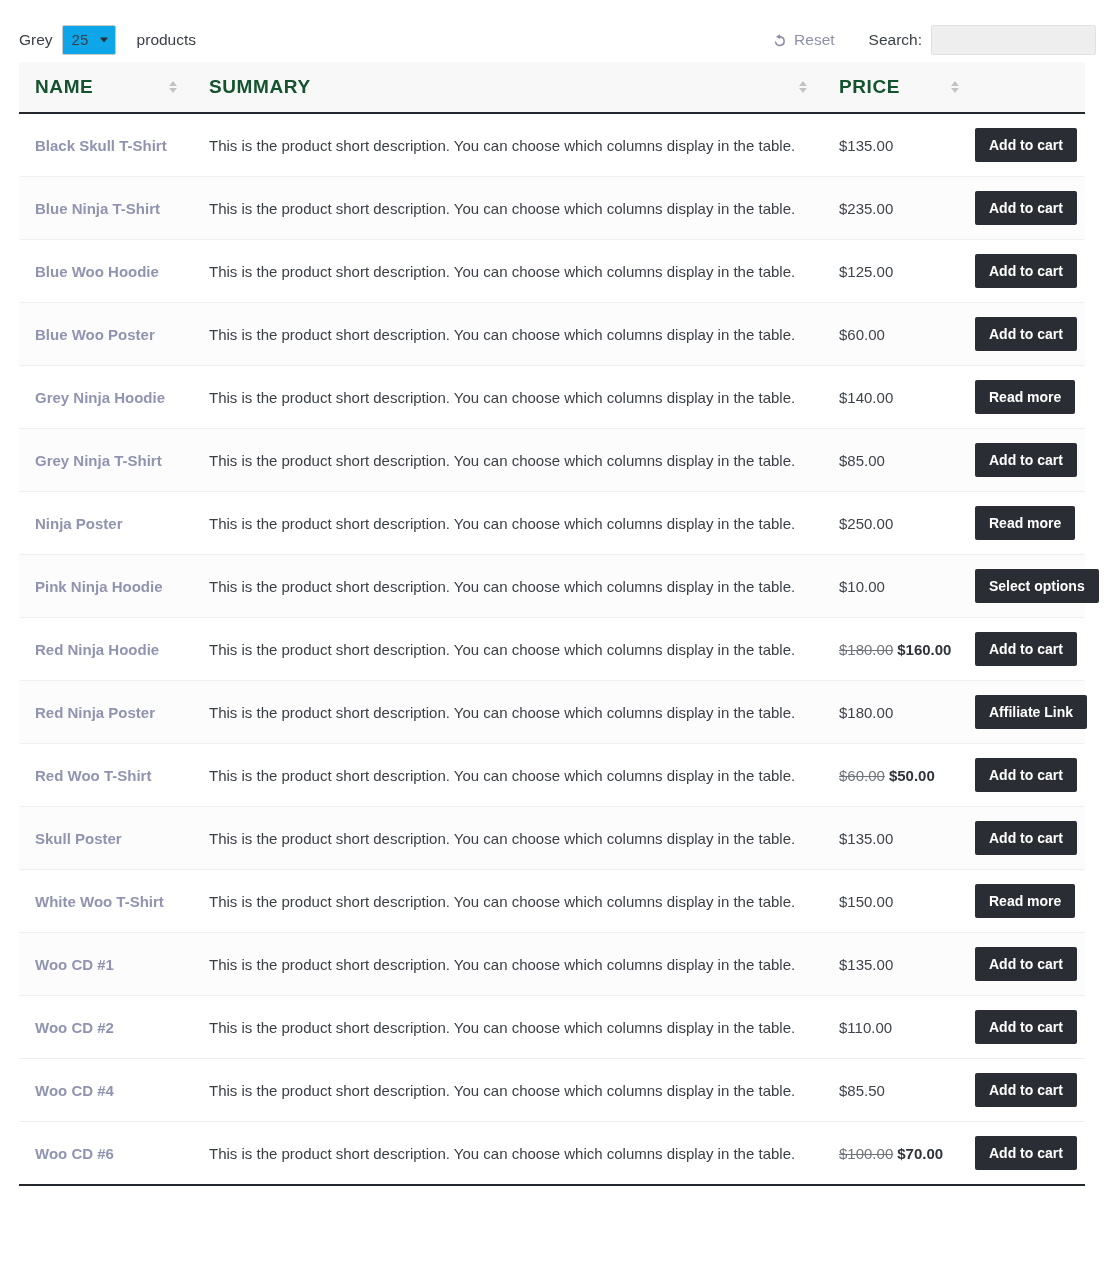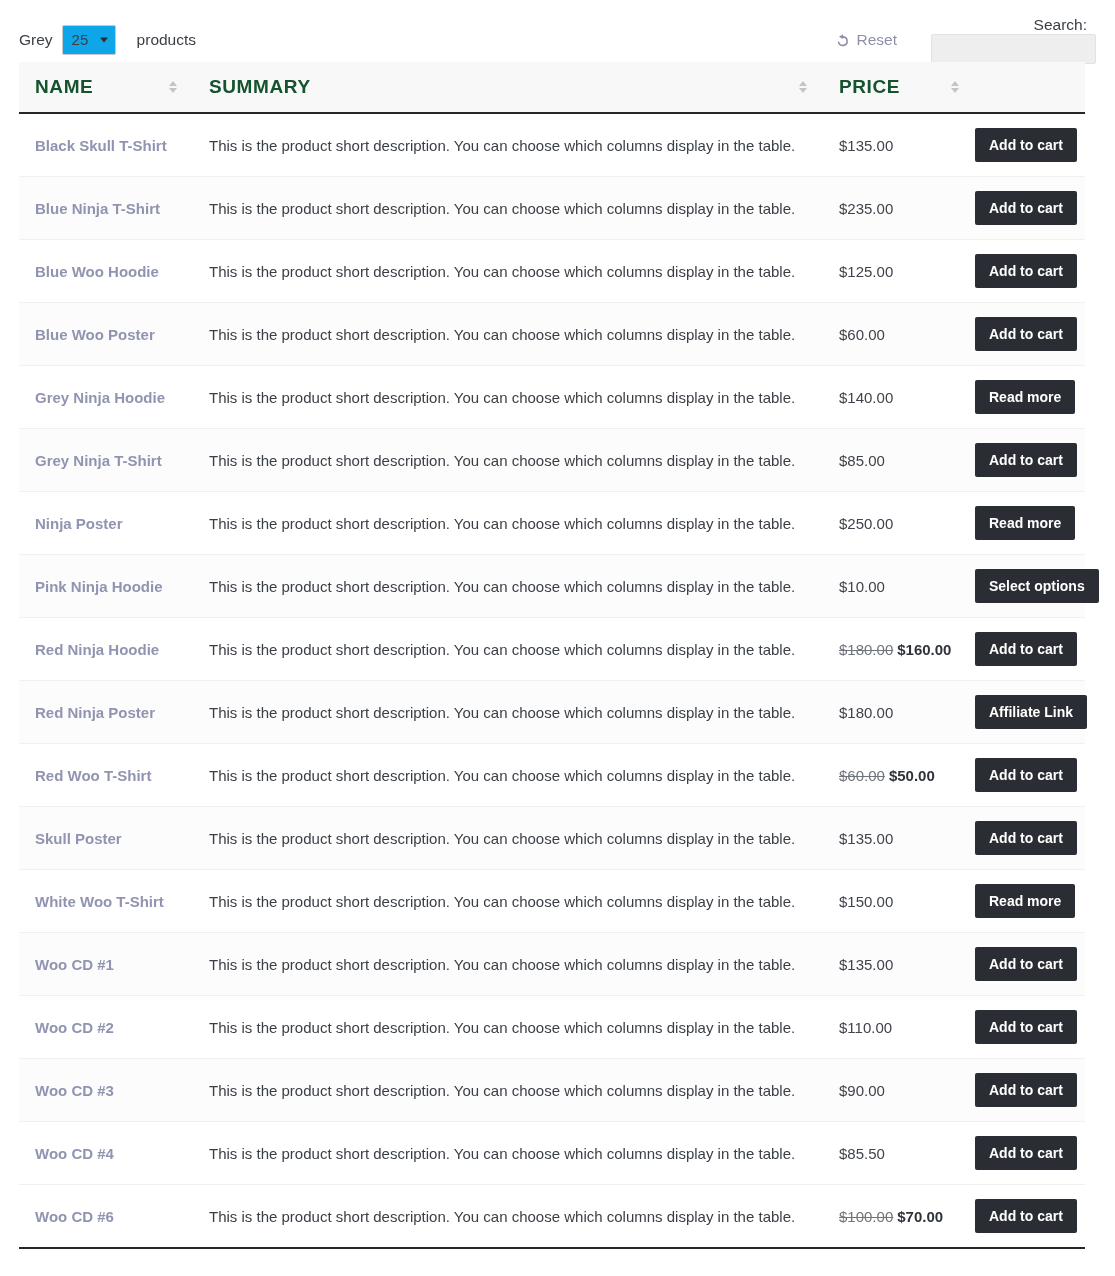--- a/index.html
+++ b/index.html
@@ -84,24 +84,23 @@
     color: #8d8fa8;
     font-size: 15.5px;
     cursor: pointer;
     text-decoration: none;
     margin-right: 34px;
   }
   .reset-icon svg { display: block; }
 
   .search-control {
     display: flex;
-    align-items: flex-end;
+    align-items: center;
     font-size: 15.5px;
     color: #3a3f46;
-    flex-direction: column;
   }
   .search-label { margin-right: 9px; }
   .search-input {
     width: 165px;
     height: 30px;
     box-sizing: border-box;
     background: #eeeeee;
     border: 1px solid #e2e2e2;
     border-radius: 2px;
     padding: 4px 8px;
@@ -380,26 +379,20 @@
             <td class="summary-cell">This is the product short description. You can choose which columns display in the table.</td>
             <td class="price-cell"><span>$135.00</span></td>
             <td class="action-cell"><button class="cart-btn">Add to cart</button></td>
           </tr>
           <tr class="">
             <td><a class="product-name">Woo CD #2</a></td>
             <td class="summary-cell">This is the product short description. You can choose which columns display in the table.</td>
             <td class="price-cell"><span>$110.00</span></td>
             <td class="action-cell"><button class="cart-btn">Add to cart</button></td>
           </tr>
-          <tr class="odd">
-            <td><a class="product-name">Woo CD #3</a></td>
-            <td class="summary-cell">This is the product short description. You can choose which columns display in the table.</td>
-            <td class="price-cell"><span>$90.00</span></td>
-            <td class="action-cell"><button class="cart-btn">Add to cart</button></td>
-          </tr>
           <tr class="">
             <td><a class="product-name">Woo CD #4</a></td>
             <td class="summary-cell">This is the product short description. You can choose which columns display in the table.</td>
             <td class="price-cell"><span>$85.50</span></td>
             <td class="action-cell"><button class="cart-btn">Add to cart</button></td>
           </tr>
           <tr class="">
             <td><a class="product-name">Woo CD #6</a></td>
             <td class="summary-cell">This is the product short description. You can choose which columns display in the table.</td>
             <td class="price-cell"><span class="price-old">$100.00</span><span class="price-new">$70.00</span></td>

